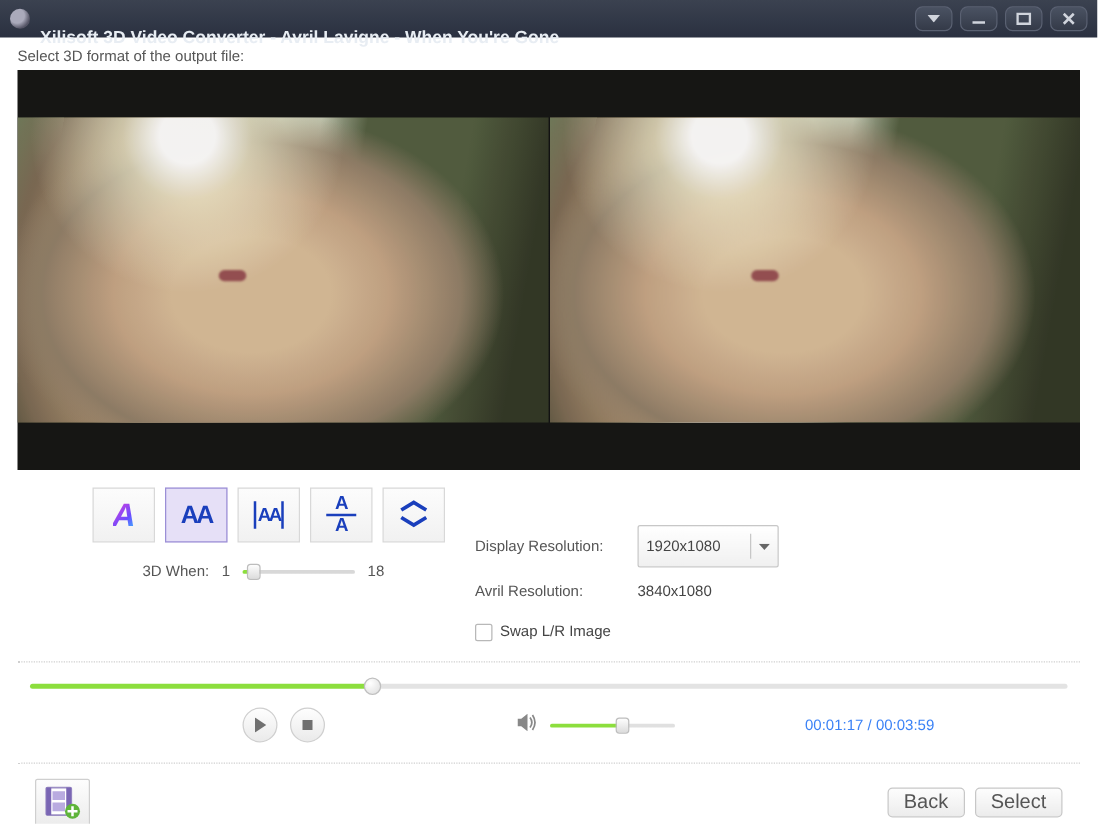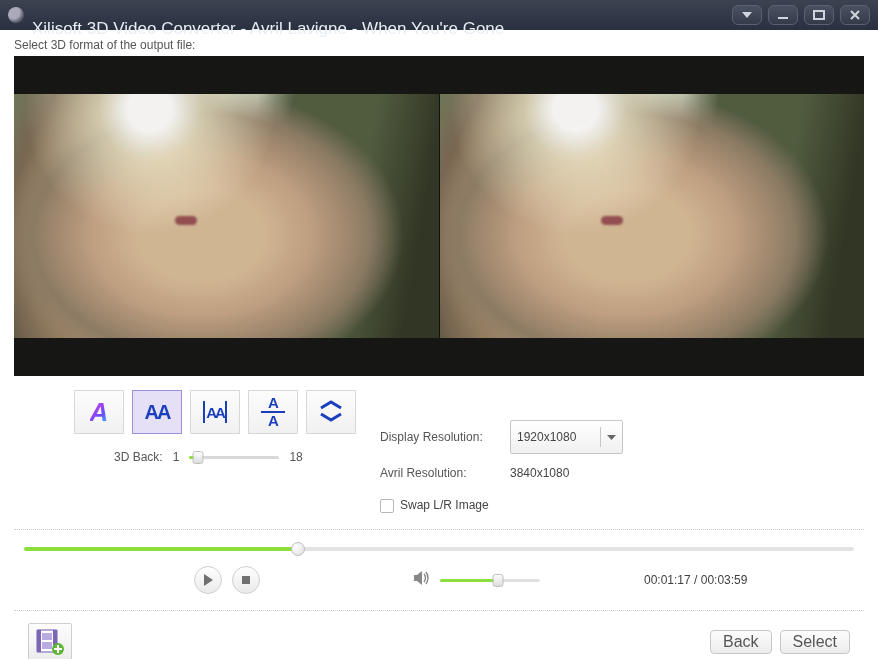--- a/index.html
+++ b/index.html
@@ -26,22 +26,22 @@
     flex-shrink: 0;
   }
   .titlebar .app-icon {
     width: 16px; height: 16px;
     border-radius: 50%;
     background: radial-gradient(circle at 35% 35%, #aab 0 40%, #556 70%);
     margin-right: 8px;
     flex-shrink: 0;
   }
   .titlebar .title-text {
-    font-weight: 400;
-    font-size: 17px;
+    font-weight: 700;
+    font-size: 14px;
     color: #e8edf3;
     margin-top: 28px;
   }
   .titlebar .spacer { flex: 1; }
   .titlebar .win-btn {
     width: 30px; height: 20px;
     border: 1px solid #5a6172;
     border-radius: 6px;
     margin-left: 6px;
     background: linear-gradient(#4a5262, #343a48);
@@ -194,21 +194,21 @@
   .circ{
     width:28px;height:28px;border-radius:50%;
     border:1px solid #cfcfcf;
     background:linear-gradient(#fefefe,#eaeaea);
     display:flex;align-items:center;justify-content:center;
     color:#666;cursor:pointer;font-size:12px;
   }
   .vol-area{display:flex;align-items:center;gap:10px;margin-left:140px;}
   .vol-slider .track{background:linear-gradient(to right,#8cde3d 0 58%, #e0e0e0 58% 100%);}
   .vol-slider .thumb{left:58%;}
-  .time{margin-left:90px;color:#404040;}
+  .time{margin-left:90px;color:#3b82f6;}
 
   
   .footer{
     display:flex;align-items:center;
     padding:4px 14px 0;
   }
   .add-btn{
     width:44px;height:38px;border:1px solid #cfcfcf;border-radius:2px;
     background:linear-gradient(#fdfdfd,#ececec);
     display:flex;align-items:center;justify-content:center;cursor:pointer;
@@ -277,21 +277,21 @@
         <div class="fmt fmt-tb">
           <div><span>A</span><span class="bar"></span><span>A</span></div>
         </div>
         <div class="fmt fmt-2d">
           <svg width="28" height="24" viewBox="0 0 28 24">
               <path d="M4 8 L14 2 L24 8 M4 14 L14 20 L24 14" fill="none" stroke="#1a3fbc" stroke-width="3"></path>
             </svg>
         </div>
       </div>
       <div class="depth-row">
-        <span>3D Back:</span>
+        <span>3D When:</span>
         <span>1</span>
         <div class="slider">
           <div class="track"></div>
             <div class="thumb"></div>
         </div>
         <span>18</span>
       </div>
     </div>
 
     <div class="options-right">

